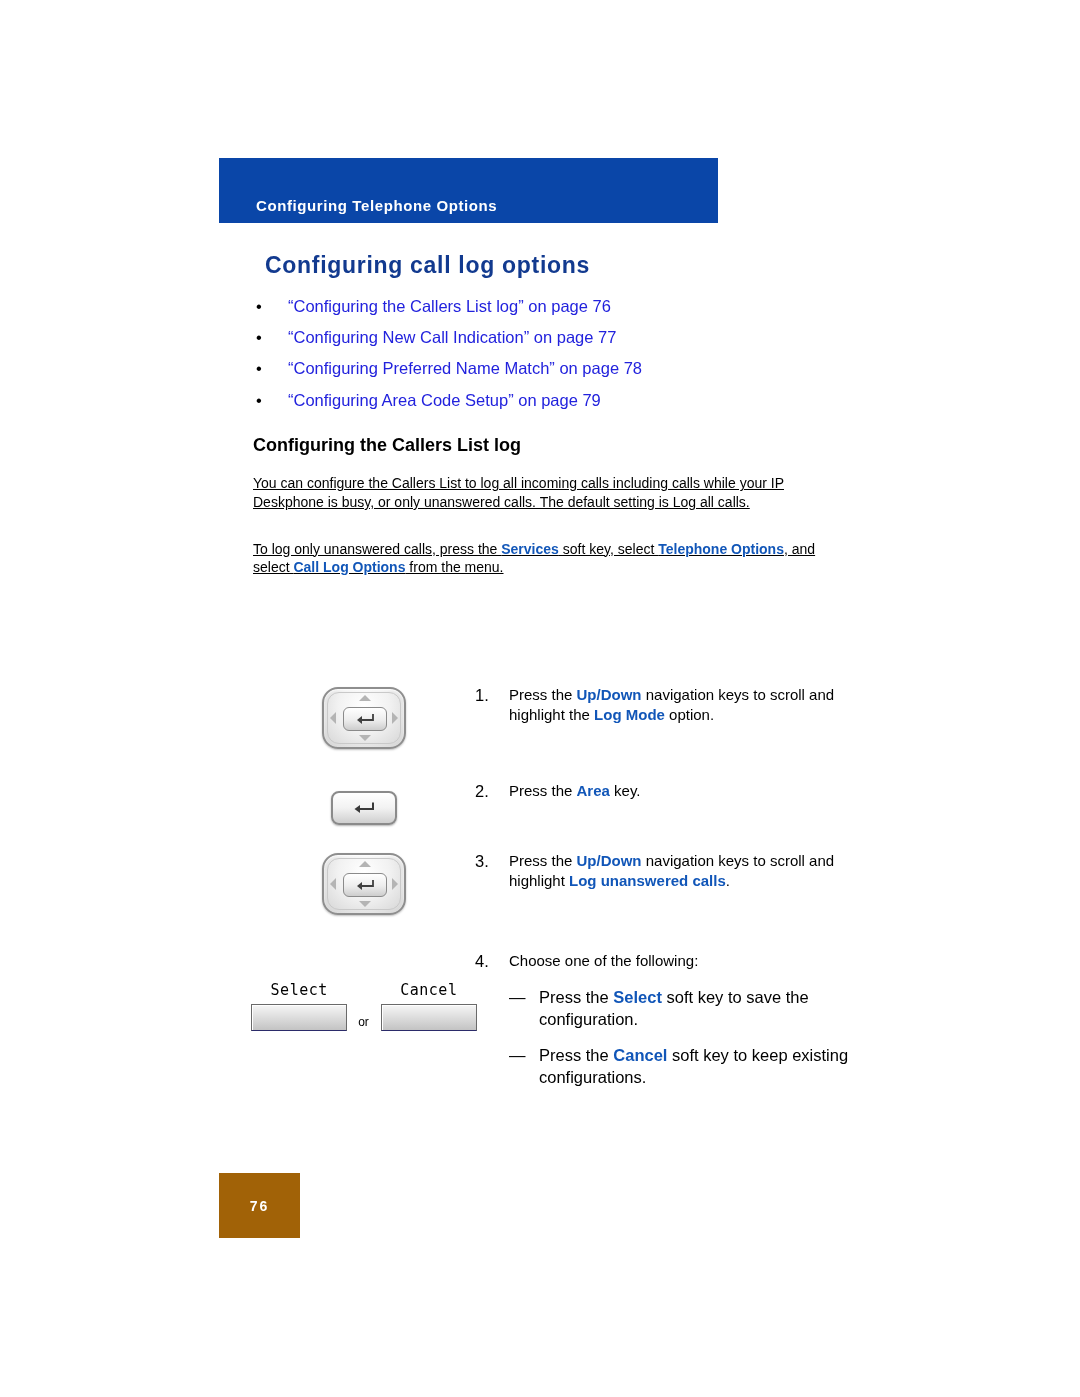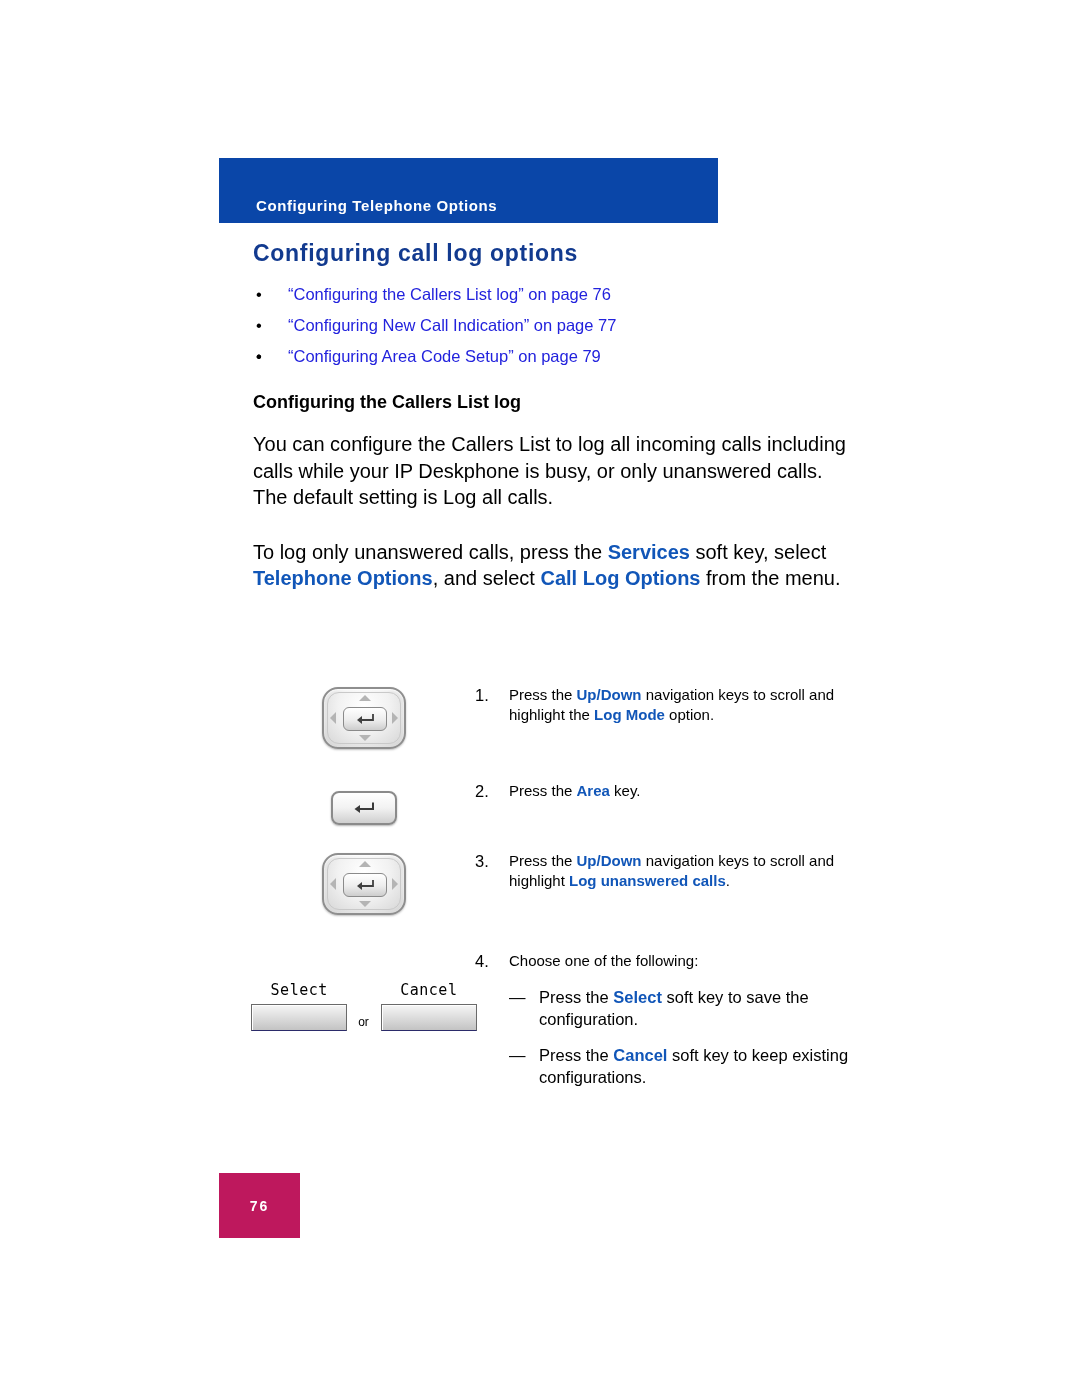--- a/index.html
+++ b/index.html
@@ -38,21 +38,21 @@
 
   
   .content {
     position: absolute;
     left: 253px;
     top: 240px;
     width: 600px;
   }
 
   h1.page-title {
-    margin: 0;
+    margin: 12px;
     font-size: 23px;
     font-weight: bold;
     color: #123a8f;
     letter-spacing: 0.7px;
     line-height: 1.2;
   }
 
   p.intro {
     margin: 24px 0 0 0;
     font-size: 16.5px;
@@ -85,23 +85,24 @@
 
   h2.sub-head {
     margin: 24px 0 0 0;
     font-size: 18px;
     font-weight: bold;
     color: #000;
   }
 
   p.body-text {
     margin: 18px 0 0 0;
-    font-size: 20px;
+    font-size: 14px;
     line-height: 1.33;
     color: #000;
+    text-decoration: underline;
   }
 
   .kw {           
     font-weight: bold;
     color: #1156b8;
   }
 
   h3.proc-head {
     margin: 28px 0 0 0;
     font-size: 16.5px;
@@ -278,21 +279,21 @@
     margin: 0 12px 2px 11px;
   }
 
   
   .page-number-box {
     position: absolute;
     left: 219px;
     top: 1173px;
     width: 81px;
     height: 65px;
-    background: #be185d;
+    background: #a16207;
     color: #ffffff;
     font-size: 14px;
     font-weight: bold;
     letter-spacing: 2px;
     display: flex;
     align-items: center;
     justify-content: center;
   }
 </style>
 </head>
@@ -311,20 +312,21 @@
     <li>
       <span class="bullet-dot">•</span>
       <span>“Configuring the Callers List log” on page 76</span>
     </li>
     <li>
       <span class="bullet-dot">•</span>
       <span>“Configuring New Call Indication” on page 77</span>
     </li>
     <li>
       <span class="bullet-dot">•</span>
+      <span>“Configuring Preferred Name Match” on page 78</span>
     </li>
     <li>
       <span class="bullet-dot">•</span>
       <span>“Configuring Area Code Setup” on page 79</span>
     </li>
   </ul>
 
   <h2 class="sub-head">Configuring the Callers List log</h2>
 
   <p class="body-text">You can configure the Callers List to log all incoming calls including calls while your IP Deskphone is busy, or only unanswered calls. The default setting is Log all calls.</p>

